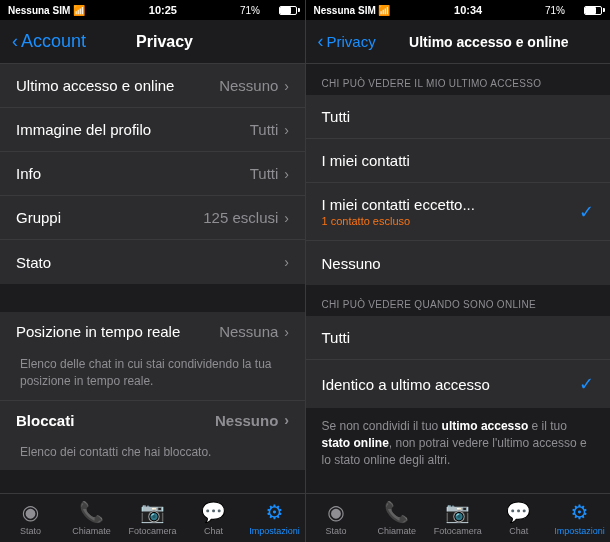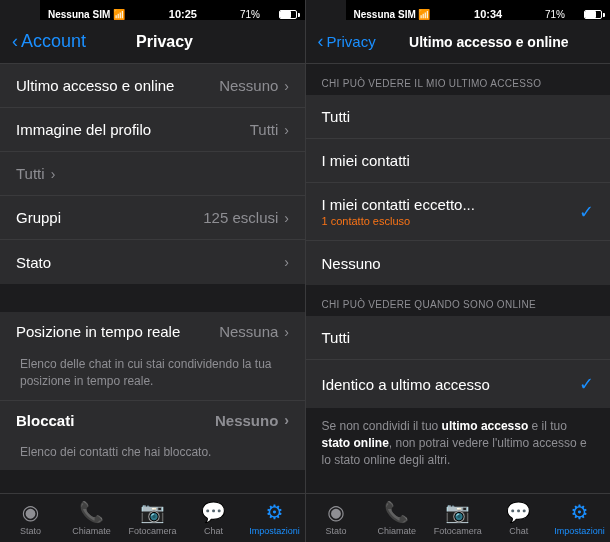--- a/index.html
+++ b/index.html
@@ -20,25 +20,24 @@
       display: flex;
       flex-direction: column;
       overflow: hidden;
     }
 
     
     .status-bar {
       height: 20px;
       background: #000;
       display: flex;
-      align-items: flex-end;
+      align-items: center;
       justify-content: space-between;
       padding: 0 8px;
       flex-shrink: 0;
-      margin-left: 40px;
     }
     .status-bar-left {
       font-size: 10px;
       color: #fff;
       font-weight: 600;
       display: flex;
       align-items: center;
       gap: 3px;
     }
     .status-bar-center {
@@ -300,20 +299,21 @@
           <span class="row-label">Ultimo accesso e online</span>
           <span class="row-value">Nessuno</span>
           <span class="row-chevron">›</span>
         </div>
         <div class="row">
           <span class="row-label">Immagine del profilo</span>
           <span class="row-value">Tutti</span>
           <span class="row-chevron">›</span>
         </div>
         <div class="row">
+          <span class="row-label">Info</span>
           <span class="row-value">Tutti</span>
           <span class="row-chevron">›</span>
         </div>
         <div class="row">
           <span class="row-label">Gruppi</span>
           <span class="row-value">125 esclusi</span>
           <span class="row-chevron">›</span>
         </div>
         <div class="row" style="border-bottom:none;">
           <span class="row-label">Stato</span>

